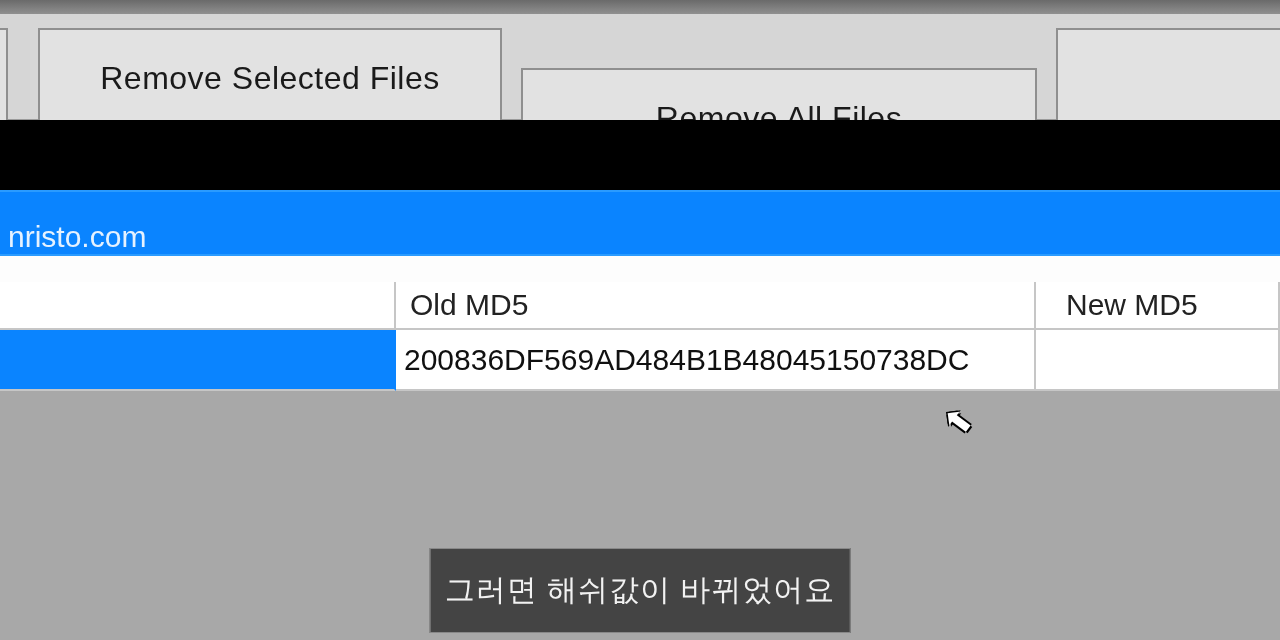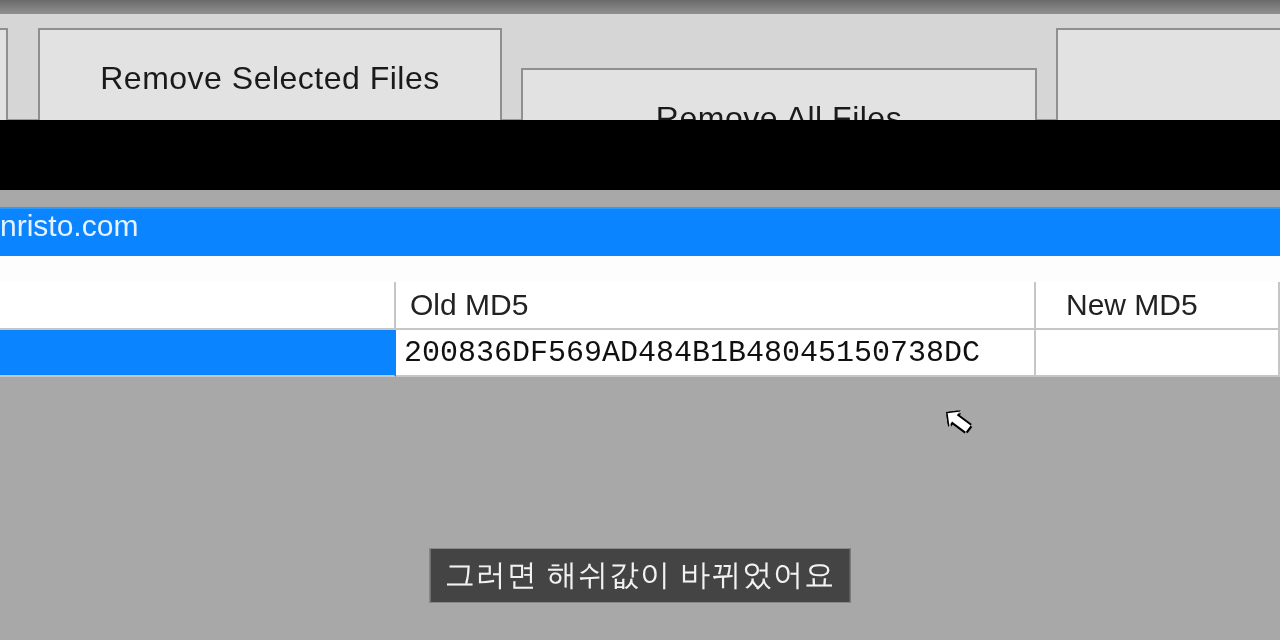--- a/index.html
+++ b/index.html
@@ -59,23 +59,22 @@
   .blue-band {
     position: absolute;
     top: 190px; left: 0; right: 0;
     height: 66px;
     background: #0a84ff;
     border-top: 2px solid #2a9bff;
     border-bottom: 2px solid #2a9bff;
     color: #e6f2ff;
     font-size: 30px;
     display: flex;
-    align-items: flex-start;
-    padding-left: 0;
-    margin-top: 17px;
+    align-items: flex-end;
+    padding-left: 8px;
   }
 
   .white-gap {
     position: absolute;
     top: 256px; left: 0; right: 0;
     height: 26px;
     background: #fdfdfd;
   }
 
   .table {
@@ -98,23 +97,22 @@
     font-size: 30px;
     color: #222;
     background: #fff;
   }
   .col-file { width: 396px; padding-left: 8px; }
   .col-old  { width: 640px; }
   .col-new  { flex: 1; padding-left: 30px; }
 
   .trow {
     display: flex;
-    height: 47px;
+    height: 61px;
     background: #701a75;
-    font-family: Liberation Mono, monospace;
   }
   .td {
     border-right: 2px solid #c6c6c6;
     border-bottom: 2px solid #c6c6c6;
     display: flex;
     align-items: center;
     padding-left: 8px;
     font-size: 30px;
     color: #101010;
     background: #fff;
@@ -143,21 +141,21 @@
   }
 
   .caption {
     position: absolute;
     left: 50%;
     transform: translateX(-50%);
     top: 548px;
     background: rgba(60,60,60,0.92);
     color: #f2f2f2;
     font-size: 30px;
-    padding: 6px 14px;
+    padding: 21px 14px;
     border: 1px solid #888;
     letter-spacing: 1px;
   }
 </style>
 </head>
 <body>
 
 <div class="top-dark-strip"></div>
 
 <div class="toolbar">

